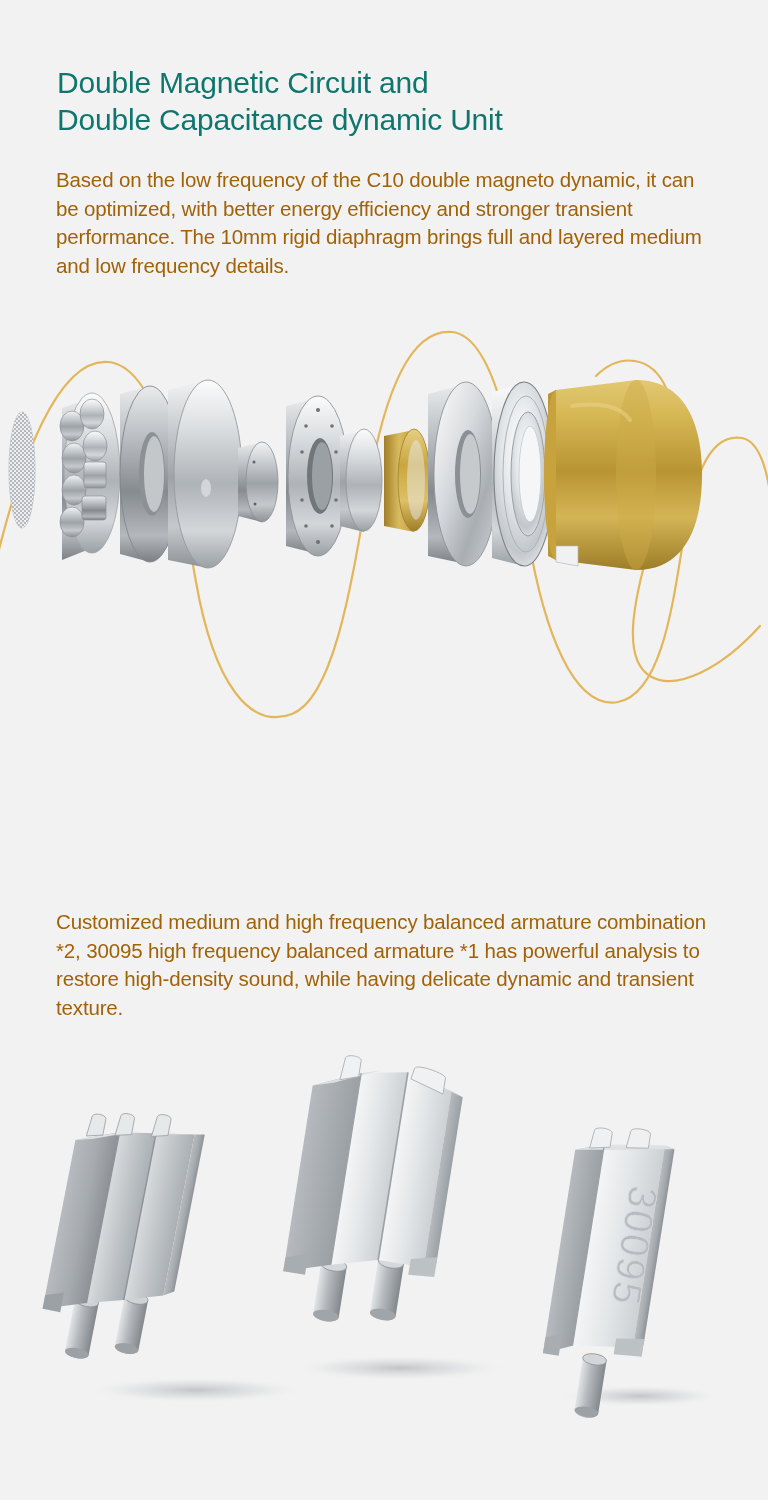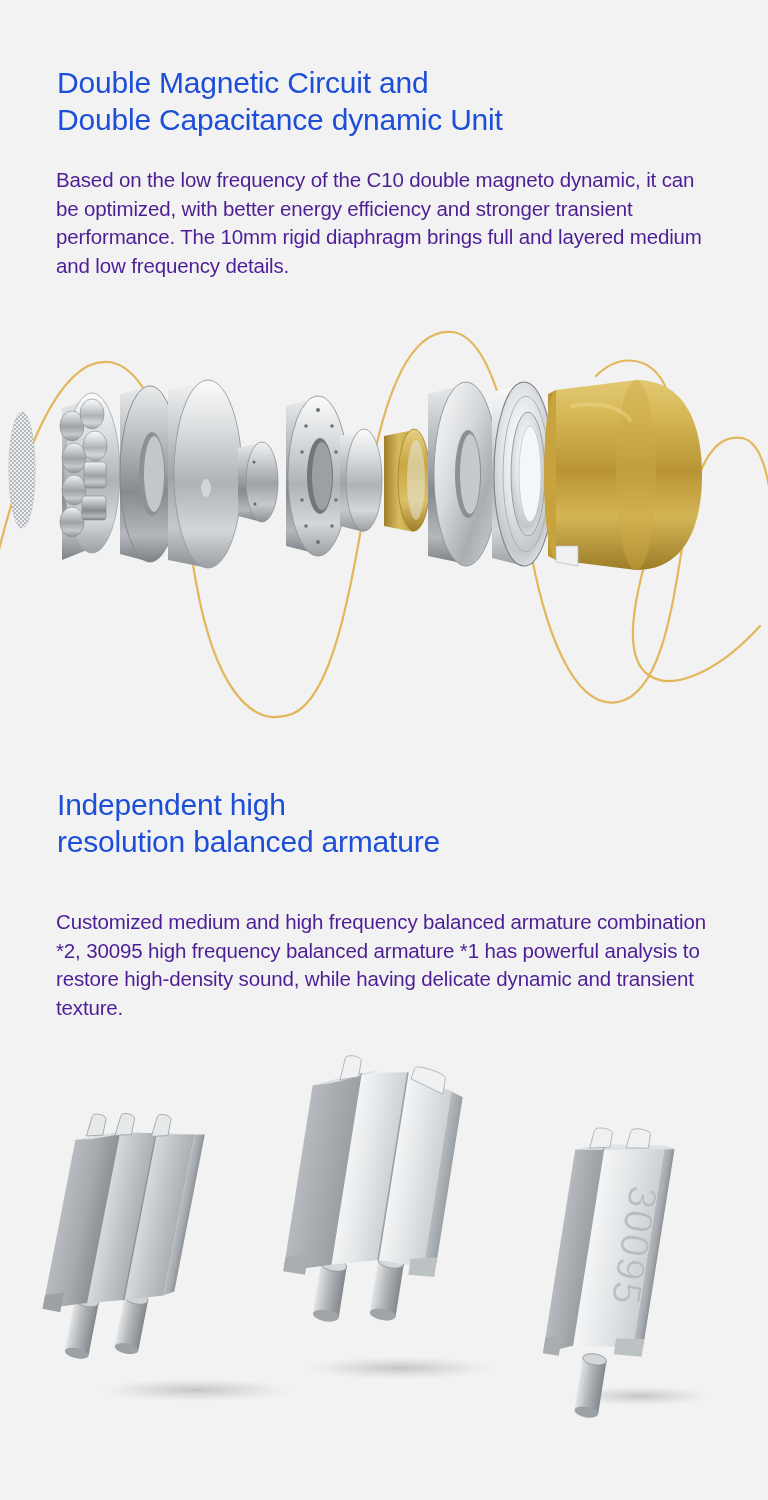--- a/index.html
+++ b/index.html
@@ -7,30 +7,30 @@
     width:768px;height:1500px;
     background:#f2f2f2;
     font-family:"Liberation Sans", sans-serif;
     overflow:hidden;position:relative;
   }
   .page{position:absolute;inset:0;width:768px;height:1500px;}
 
   
   .section-head{
     position:absolute;
-    color:#1d4ed8;
+    color:#0f766e;
     font-size:30px;
     line-height:37px;
     font-weight:400;
     letter-spacing:-0.2px;
     white-space:pre-line;
   }
   .section-body{
     position:absolute;
-    color:#4c1d95;
+    color:#a16207;
     font-size:20.5px;
     line-height:28.5px;
     font-weight:300;
     letter-spacing:-0.15px;
     white-space:pre-line;
   }
 
   #head1{left:57px;top:64px;}
   #body1{left:56px;top:166px;width:660px;}
   #head2{left:57px;top:786px;}
@@ -227,22 +227,20 @@
         <path d="M636 70 C 684 70, 702 112, 702 165 C 702 218, 684 260, 636 260 Z" fill="url(#goldBody)"></path>
         <ellipse cx="636" cy="165" rx="20" ry="95" fill="#cdaa46" opacity="0.45"></ellipse>
 
         <path d="M572 96 C 600 92, 620 96, 630 110" stroke="#ecd58c" stroke-width="4" fill="none" opacity="0.5" stroke-linecap="round"></path>
 
         <path d="M556 236 L578 236 L578 256 L556 252 Z" fill="#f0f1f2" stroke="#b6bbbf" stroke-width="0.7"></path>
       </g>
     </svg>
   </div>
 
-  <div class="section-head" id="head2">Independent high
-resolution balanced armature</div>
 
   <div class="section-body" id="body2">Customized medium and high frequency balanced armature combination *2, 30095 high frequency balanced armature *1 has powerful analysis to restore high-density sound, while having delicate dynamic and transient texture.</div>
 
   <div class="illus" id="ba-illus">
     <svg viewBox="0 0 768 400" xmlns="http://www.w3.org/2000/svg">
       <defs>
         <linearGradient id="baLeftFace" x1="0" y1="0" x2="1" y2="0">
           <stop offset="0%" stop-color="#b7bbbf"></stop>
           <stop offset="55%" stop-color="#a5aaae"></stop>
           <stop offset="100%" stop-color="#8e9296"></stop>

